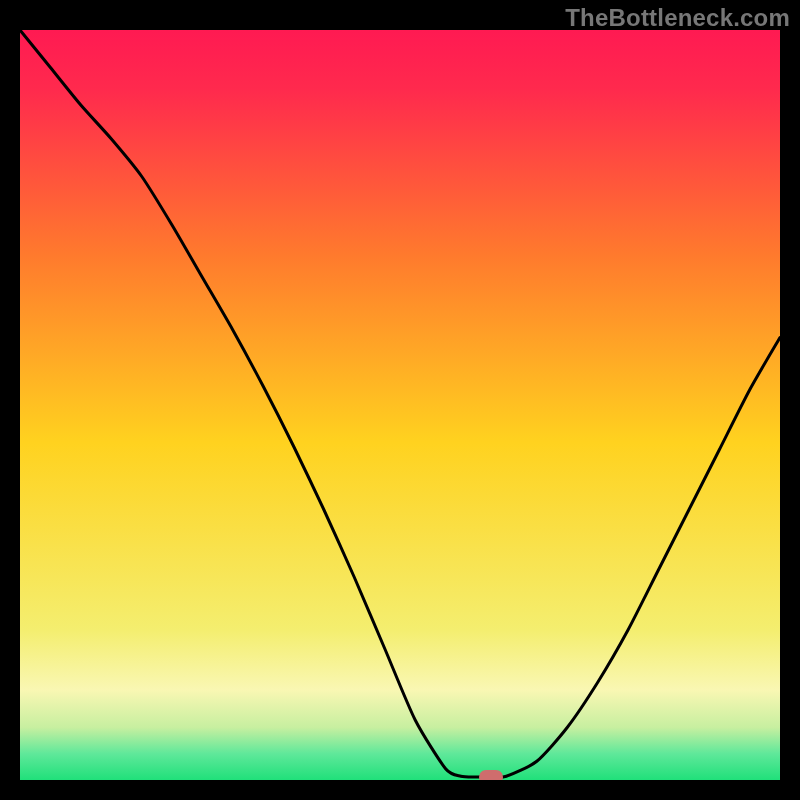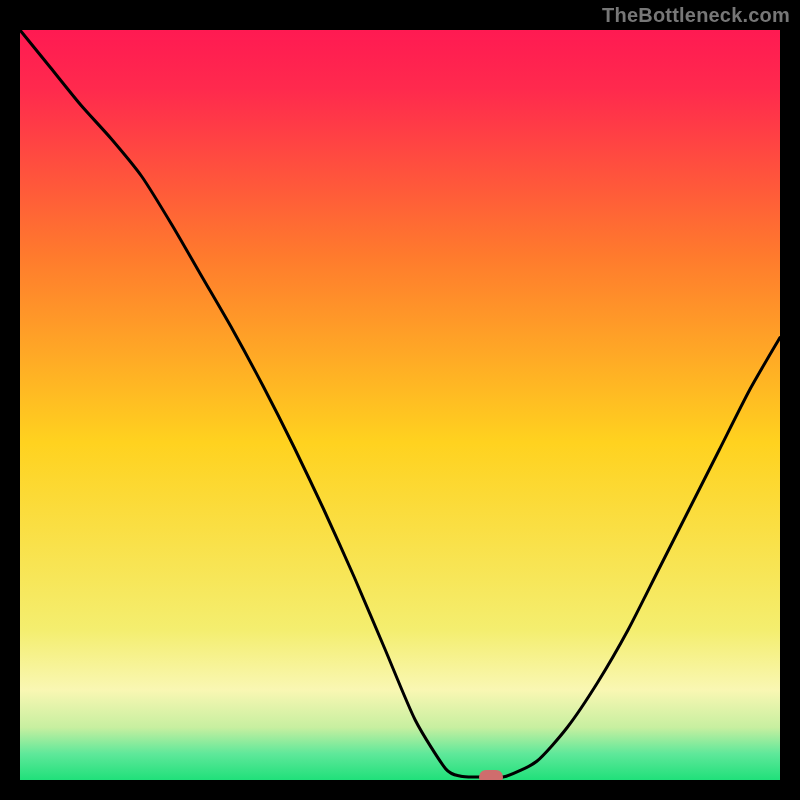--- a/index.html
+++ b/index.html
@@ -14,21 +14,21 @@
     position: relative;
     width: 800px;
     height: 800px;
     background: #000;
   }
   .watermark {
     position: absolute;
     top: 4px;
     right: 10px;
     color: #777;
-    font-size: 20px;
+    font-size: 24px;
     font-weight: 600;
     letter-spacing: 0.2px;
     z-index: 10;
   }
   .plot {
     position: absolute;
     left: 20px;
     top: 30px;
     width: 760px;
     height: 750px;

